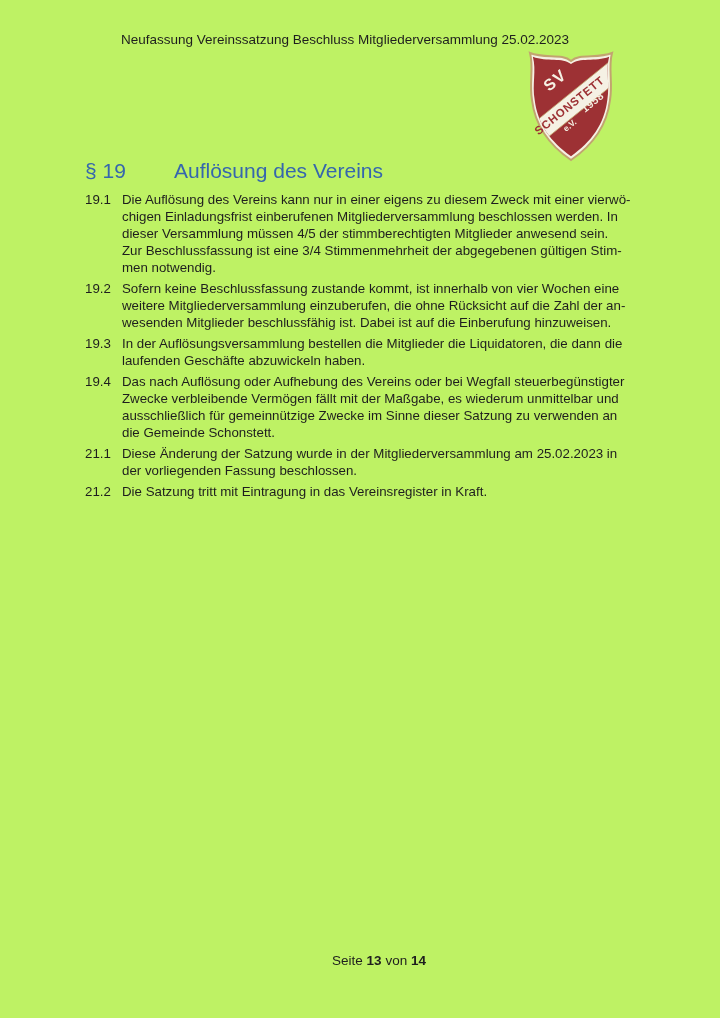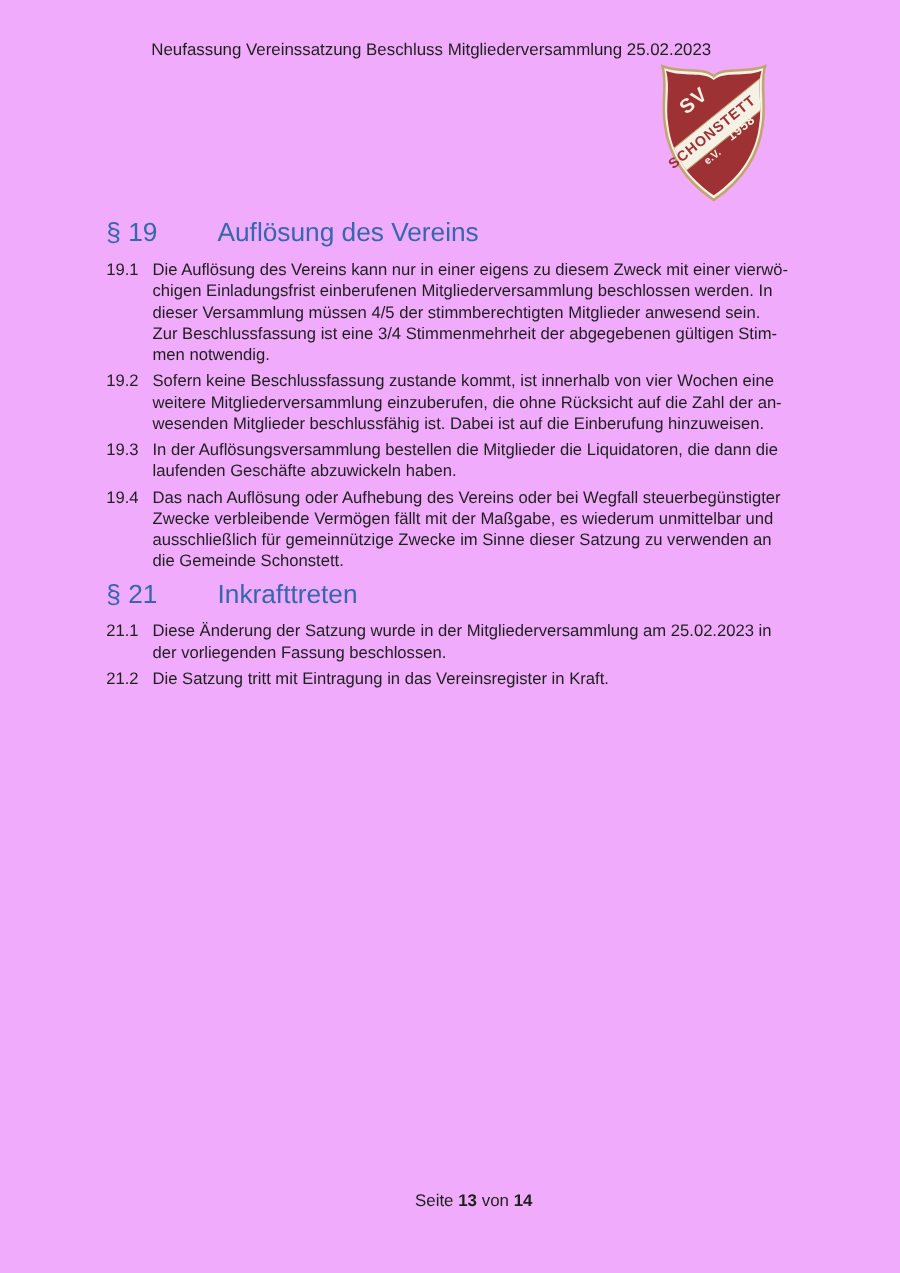--- a/index.html
+++ b/index.html
@@ -1,25 +1,25 @@
 <!DOCTYPE html>
 <html style="--heading-blue: #3566AE; --crest-red: #9D3134; --crest-gold: #C2A470; --crest-cream: #F5F1E4;"><head>
 <meta charset="utf-8">
 <style>
   html,body{margin:0;padding:0;background:#ffffff;}
   .page{
-    position:relative;width:720px;height:1018px;background:#f0abfc;overflow:hidden;
+    position:relative;width:720px;height:1018px;background:#bef264;overflow:hidden;
     font-family:"Liberation Sans","DejaVu Sans",sans-serif;color:#1e1e1e;
   }
   .doc-header{
     position:absolute;top:31px;left:0;width:690px;text-align:center;
     font-size:13.5px;line-height:17px;color:#1e1e1e;
   }
   .crest{position:absolute;top:48px;left:521px;width:100px;height:116px;}
-  .content{position:absolute;top:168px;left:85px;width:570px;}
+  .content{position:absolute;top:152px;left:85px;width:570px;}
   .section-heading{
     display:flex;align-items:baseline;color:var(--heading-blue,#3566AE);
     font-size:21px;line-height:26px;font-weight:400;margin:6px 0 7px 0;
   }
   .section-heading .symbol{width:57px;flex:none;}
   .section-heading .title{flex:1;margin-left:32px;}
   .item{display:flex;margin-bottom:4px;font-size:13.3px;line-height:17px;justify-content:flex-end;}
   .item-number{width:37px;flex:none;}
   .item-text{flex:1;white-space:pre-line;}
   .doc-footer{
@@ -91,24 +91,20 @@
 ausschließlich für gemeinnützige Zwecke im Sinne dieser Satzung zu verwenden an
 die Gemeinde Schonstett.</span>
   </div>
 </div>
   </section>
 
   <section>
   </section>
 
   <section>
-    <h2 class="section-heading">
-      <span class="symbol">§ 21</span>
-      <span class="title">Inkrafttreten</span>
-    </h2>
     <div>
   <div class="item">
     <span class="item-number">21.1</span>
     <span class="item-text">Diese Änderung der Satzung wurde in der Mitgliederversammlung am 25.02.2023 in
 der vorliegenden Fassung beschlossen.</span>
   </div>
 
   <div class="item">
     <span class="item-number">21.2</span>
     <span class="item-text">Die Satzung tritt mit Eintragung in das Vereinsregister in Kraft.</span>

